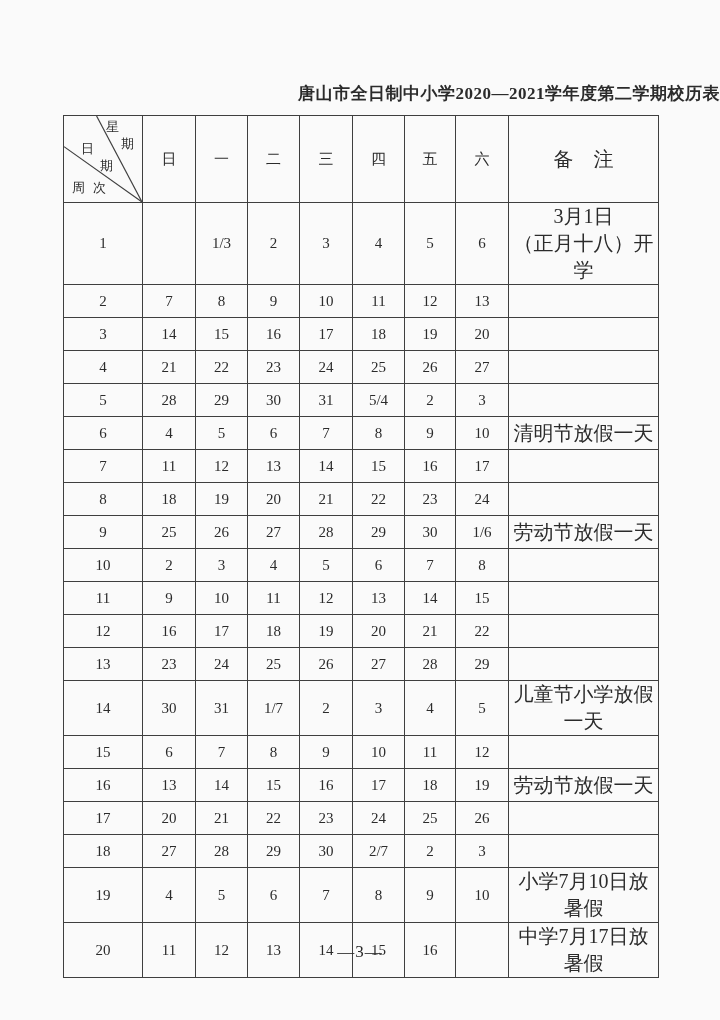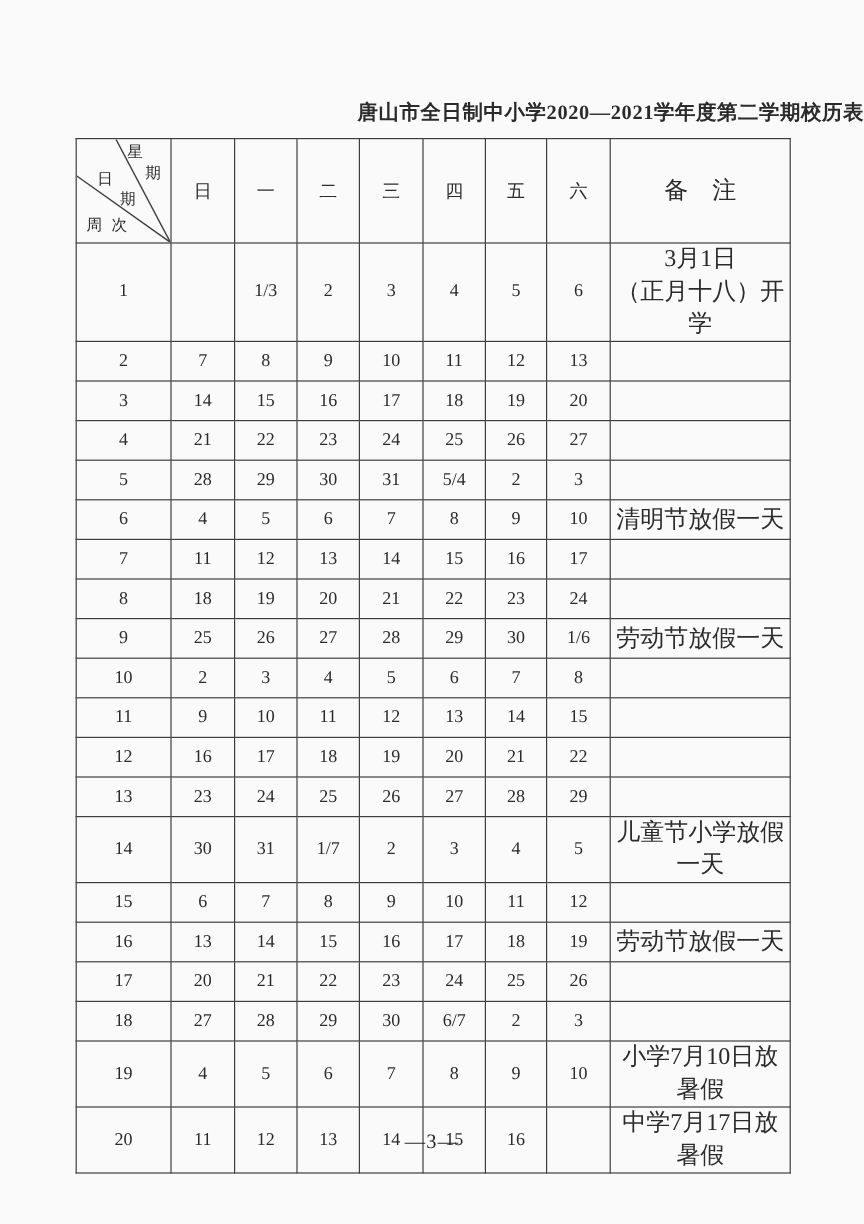--- a/index.html
+++ b/index.html
@@ -300,21 +300,21 @@
           <td>25</td>
           <td>26</td>
           <td class="remark"></td>
         </tr>
         <tr>
           <td>18</td>
           <td>27</td>
           <td>28</td>
           <td>29</td>
           <td>30</td>
-          <td>6/7</td>
+          <td>2/7</td>
           <td>2</td>
           <td>3</td>
           <td class="remark"></td>
         </tr>
         <tr>
           <td>19</td>
           <td>4</td>
           <td>5</td>
           <td>6</td>
           <td>7</td>

